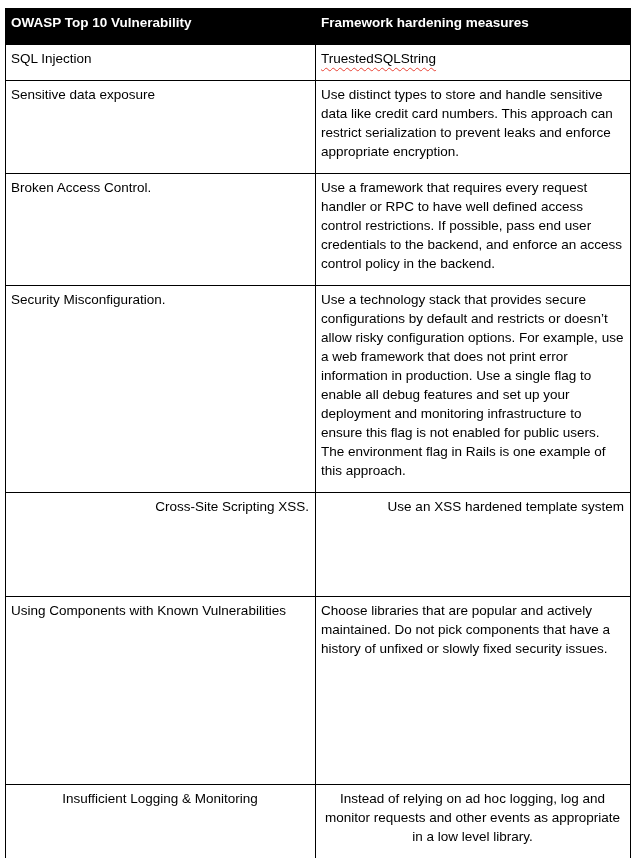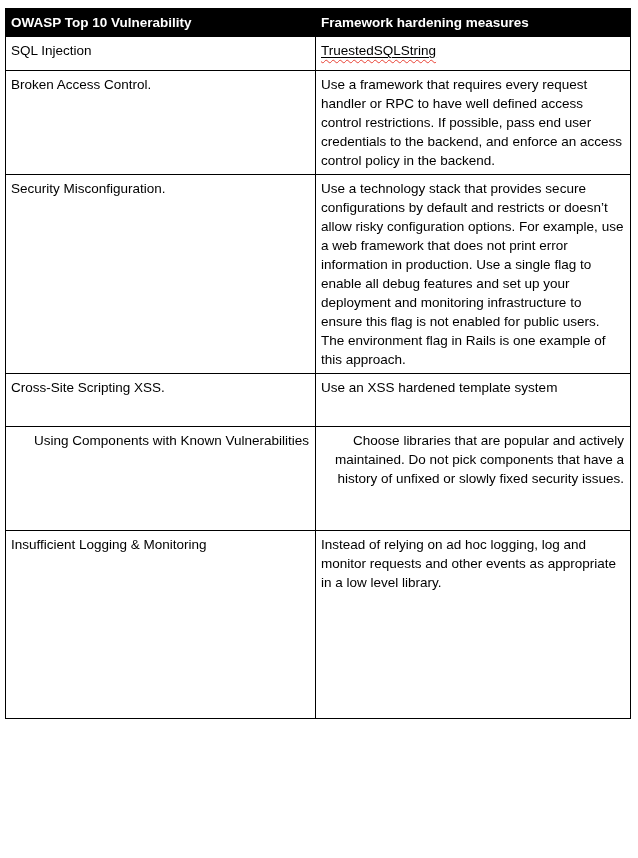--- a/index.html
+++ b/index.html
@@ -21,21 +21,21 @@
     border-collapse: collapse;
     table-layout: fixed;
     width: 625px;
   }
   col.col-vuln { width: 310px; }
   col.col-measure { width: 315px; }
   th, td {
     border: 1px solid #000000;
     vertical-align: top;
     text-align: left;
-    padding: 4px 6px 4px 5px;
+    padding: 4px 6px 12px 5px;
     font-size: 13.5px;
     line-height: 19px;
     box-sizing: border-box;
     word-wrap: break-word;
   }
   th {
     background: #000000;
     color: #ffffff;
     font-weight: bold;
     height: 27px;
@@ -49,21 +49,20 @@
   tbody tr:nth-child(4)  td { height: 53px; }
   tbody tr:nth-child(5)  td { height: 104px; text-align: right; }
   tbody tr:nth-child(6)  td { height: 188px; }
   tbody tr:nth-child(7)  td { height: 40px; text-align: center; }
   tbody tr:nth-child(8)  td { height: 68px; }
   tbody tr:nth-child(9)  td { height: 85px; text-align: right; }
   tbody tr:nth-child(10) td { height: 68px; }
 
   
   .mk-underline {
-    text-decoration: underline;
     text-decoration-color: #000000;
     text-underline-offset: 2px;
   }
   .mk-spell-error {
     text-decoration: underline wavy #e94235;
     text-decoration-thickness: 1px;
     text-underline-offset: 4px;
   }
   .mk-grammar-error {
     text-decoration: underline wavy #4285f4;
@@ -102,20 +101,24 @@
         <th>OWASP Top 10 Vulnerability</th>
         <th>Framework hardening measures</th>
       </tr>
     </thead>
     <tbody id="table-body">
         <tr>
           <td><span>SQL Injection</span></td>
           <td><span class="mk-underline"><span class="mk-spell-error">TruestedSQLString</span></span></td>
         </tr>
         <tr>
+          <td><span>Sensitive data exposure</span></td>
+          <td><span>Use distinct types to store and handle sensitive data like credit card numbers. This approach can restrict serialization to prevent leaks and enforce appropriate encryption.</span></td>
+        </tr>
+        <tr>
           <td><span>Broken Access Control.</span></td>
           <td><span>Use a framework that requires every request handler or RPC to have well defined access control restrictions. If possible, pass end user credentials to the backend, and enforce an access control policy in the backend.</span></td>
         </tr>
         <tr>
           <td><span>Security Misconfiguration.</span></td>
           <td><span>Use a technology stack that provides secure configurations by default and restricts or doesn’t allow risky configuration options. For example, use a web framework that does not print error information in production. Use a single flag to enable all debug features and set up your deployment and monitoring infrastructure to ensure this flag is not enabled for public users. The environment flag in Rails is one example of this approach.</span></td>
         </tr>
         <tr>
           <td><span>Cross-Site Scripting XSS.</span></td>
           <td><span>Use an XSS hardened template system</span></td>

